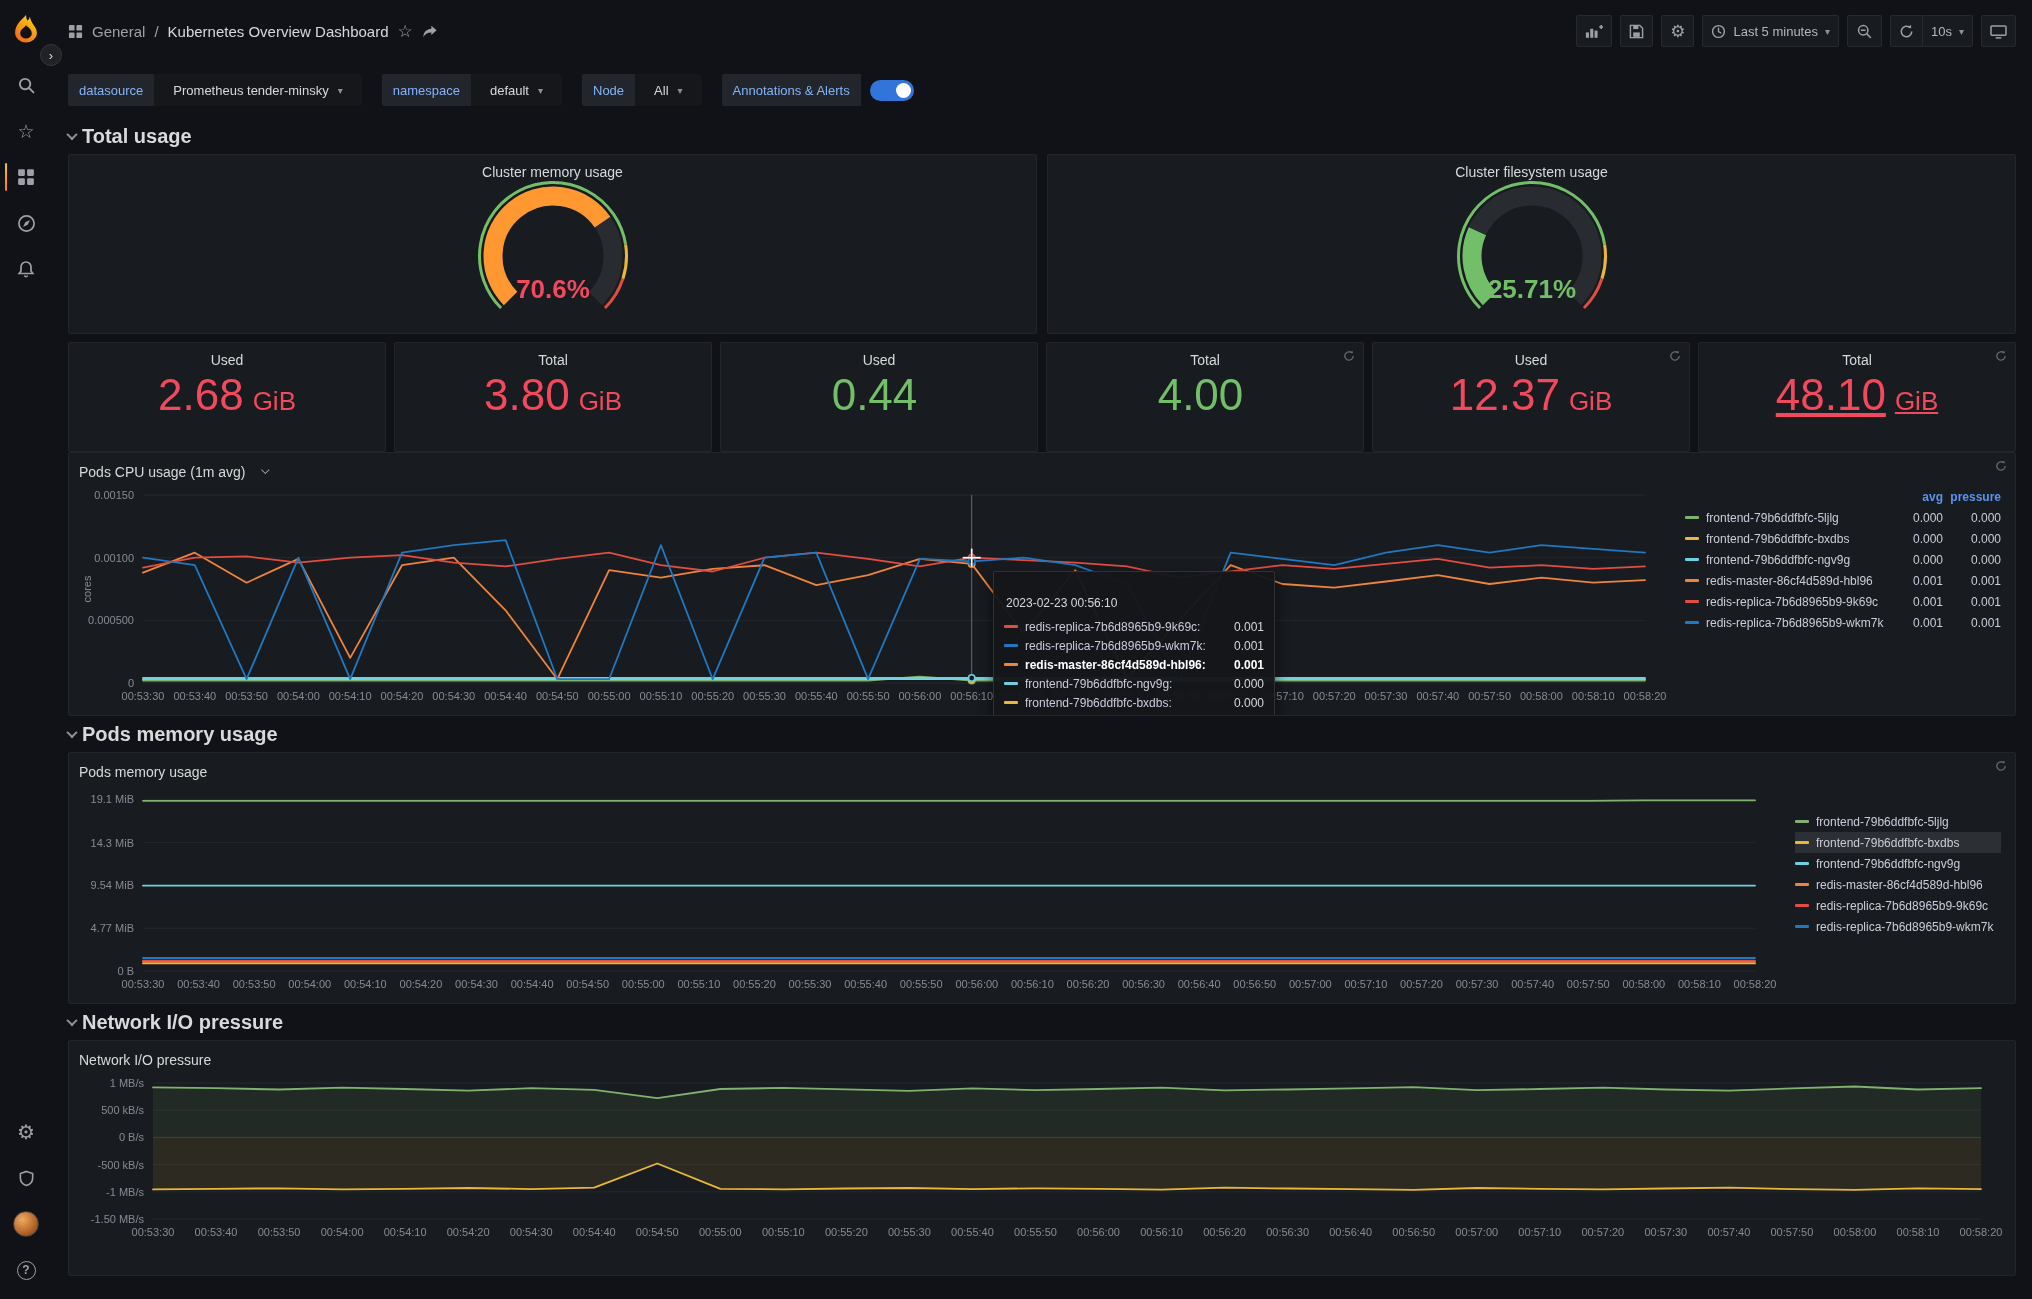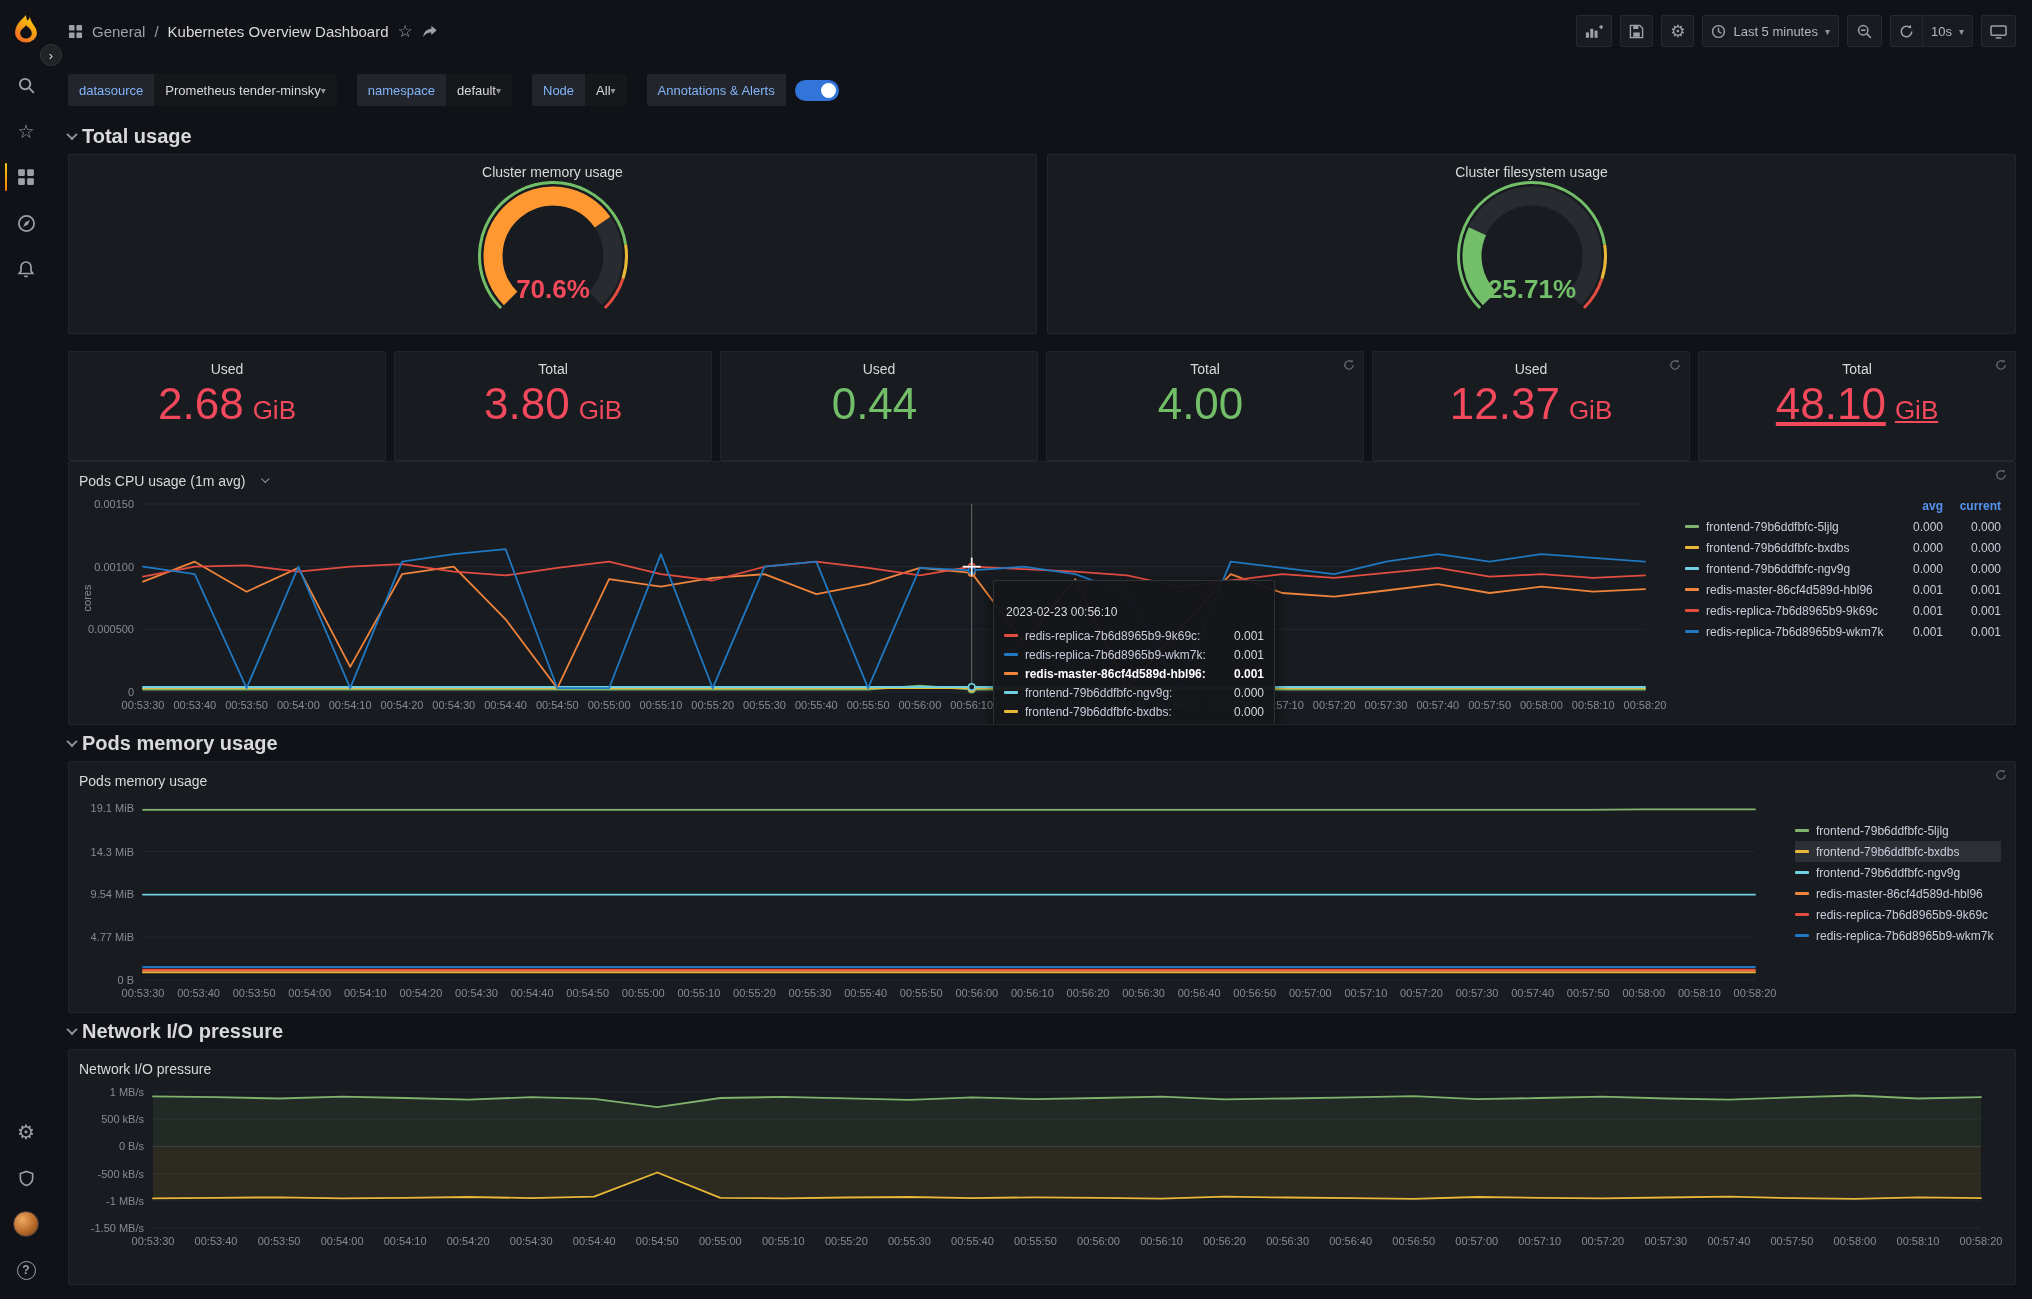--- a/index.html
+++ b/index.html
@@ -30,30 +30,30 @@
   .tool-btn{height:32px;min-width:32px;padding:0 8px;display:inline-flex;align-items:center;justify-content:center;gap:7px;background:#181b1f;border:1px solid #26292e;border-radius:2px;color:#b4b7bd;font-size:13px;cursor:pointer;font-family:inherit}
   .btn-group{display:flex}
   .btn-group .tool-btn:first-child{border-radius:2px 0 0 2px}
   .btn-group .tool-btn:last-child{border-radius:0 2px 2px 0;border-left:none}
   .caret{font-size:10px;color:#8e9297}
 
   
   .submenu{height:56px;flex:none;display:flex;align-items:center;gap:20px;padding:0 16px}
   .var{display:flex;align-items:center;cursor:pointer}
   .var-label{background:#22252b;color:#83b4f9;padding:0 11px;height:32px;display:flex;align-items:center;border-radius:2px 0 0 2px;font-size:13px}
-  .var-value{height:32px;display:flex;align-items:center;padding:0 11px;color:#d8d9da;background:#15171b;border-radius:0 2px 2px 0;font-size:13px}
+  .var-value{height:32px;display:flex;align-items:center;gap:9px;padding:0 19px;color:#d8d9da;background:#15171b;border-radius:0 2px 2px 0;font-size:13px}
   .toggle{width:44px;height:21px;border-radius:11px;background:#3274d9;position:relative;margin-left:9px;cursor:pointer}
   .toggle::after{content:"";position:absolute;right:3px;top:3px;width:15px;height:15px;border-radius:50%;background:#fff}
 
   
   .dashboard{flex:1;padding:0 16px;overflow:hidden;position:relative}
   .section-header{display:flex;align-items:center;gap:6px;height:36px;font-size:20px;font-weight:700;color:#d8d9da;cursor:pointer}
   .chev{width:8px;height:8px;border-left:2px solid #8e9297;border-bottom:2px solid #8e9297;transform:rotate(-45deg) translate(1px,-1px)}
   .row{display:flex;gap:10px}
-  .stats-row{margin-top:17px;gap:8px}
+  .stats-row{margin-top:8px;gap:8px}
   .panel{background:#181b1f;border:1px solid #222529;border-radius:2px;position:relative}
   .panel-title{font-size:14px;color:#d8d9da;text-align:center;font-weight:500}
   .gauge-panel{flex:1;height:180px;display:flex;flex-direction:column;align-items:center;padding-top:9px}
   .gauge-svg{display:block;margin-top:-4px}
   .stat-panel{flex:1;height:110px;display:flex;flex-direction:column;align-items:center;padding-top:9px}
   .stat-value{display:flex;align-items:baseline;gap:9px;margin-top:2px;font-weight:500;line-height:1.15}
   .stat-num{font-size:44px}
   .stat-unit{font-size:26px}
   .corner-refresh{position:absolute;top:7px;right:8px;color:#61656d;display:inline-flex;cursor:pointer;z-index:3}
 
@@ -441,21 +441,21 @@
               <circle cx="892.6896551724138" cy="192.98666666666668" r="3.2" fill="#181b1f" stroke="#6ED0E0" stroke-width="1.6"></circle>
               <circle cx="892.6896551724138" cy="78.93333333333334" r="3.2" fill="#181b1f" stroke="#EF843C" stroke-width="1.6"></circle>
               <circle cx="892.6896551724138" cy="72.66666666666667" r="3.2" fill="#181b1f" stroke="#E24D42" stroke-width="1.6"></circle>
               <circle cx="892.6896551724138" cy="76.42666666666666" r="3.2" fill="#181b1f" stroke="#1F78C1" stroke-width="1.6"></circle>
               <line x1="883.6896551724138" y1="72.66666666666667" x2="901.6896551724138" y2="72.66666666666667" stroke="#ffffff" stroke-width="1.7"></line>
               <line x1="892.6896551724138" y1="63.66666666666667" x2="892.6896551724138" y2="81.66666666666667" stroke="#ffffff" stroke-width="1.7"></line>
             </svg>
           <div class="legend legend-table" id="cpu-legend">
               <div class="lg-head">
                 <span>avg</span>
-                <span>current</span>
+                <span>pressure</span>
               </div>
               <div class="lg-row">
                 <span class="dash" style="background: rgb(126, 178, 109);"></span>
                 <span class="lname">frontend-79b6ddfbfc-5ljlg</span>
                 <span class="lval">0.000</span>
                 <span class="lval">0.000</span>
               </div>
               <div class="lg-row">
                 <span class="dash" style="background: rgb(234, 184, 57);"></span>
                 <span class="lname">frontend-79b6ddfbfc-bxdbs</span>

